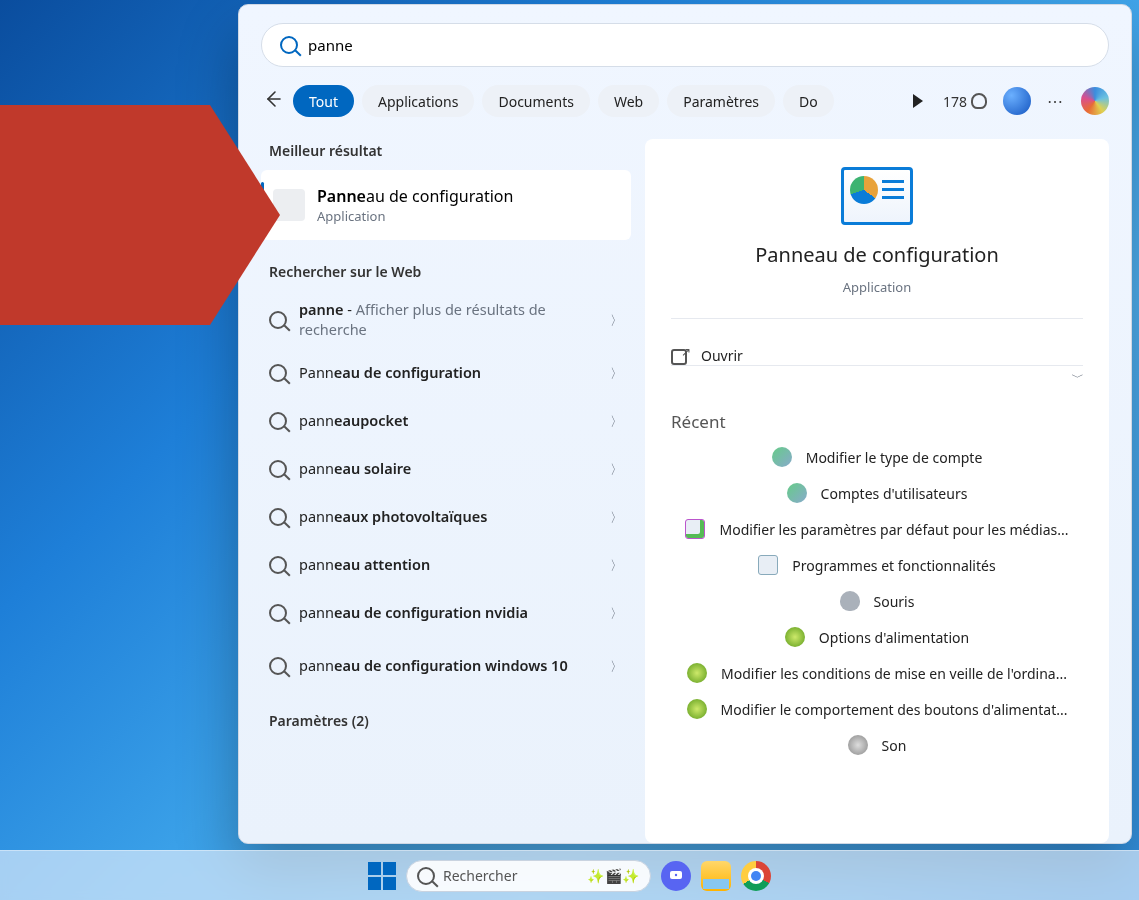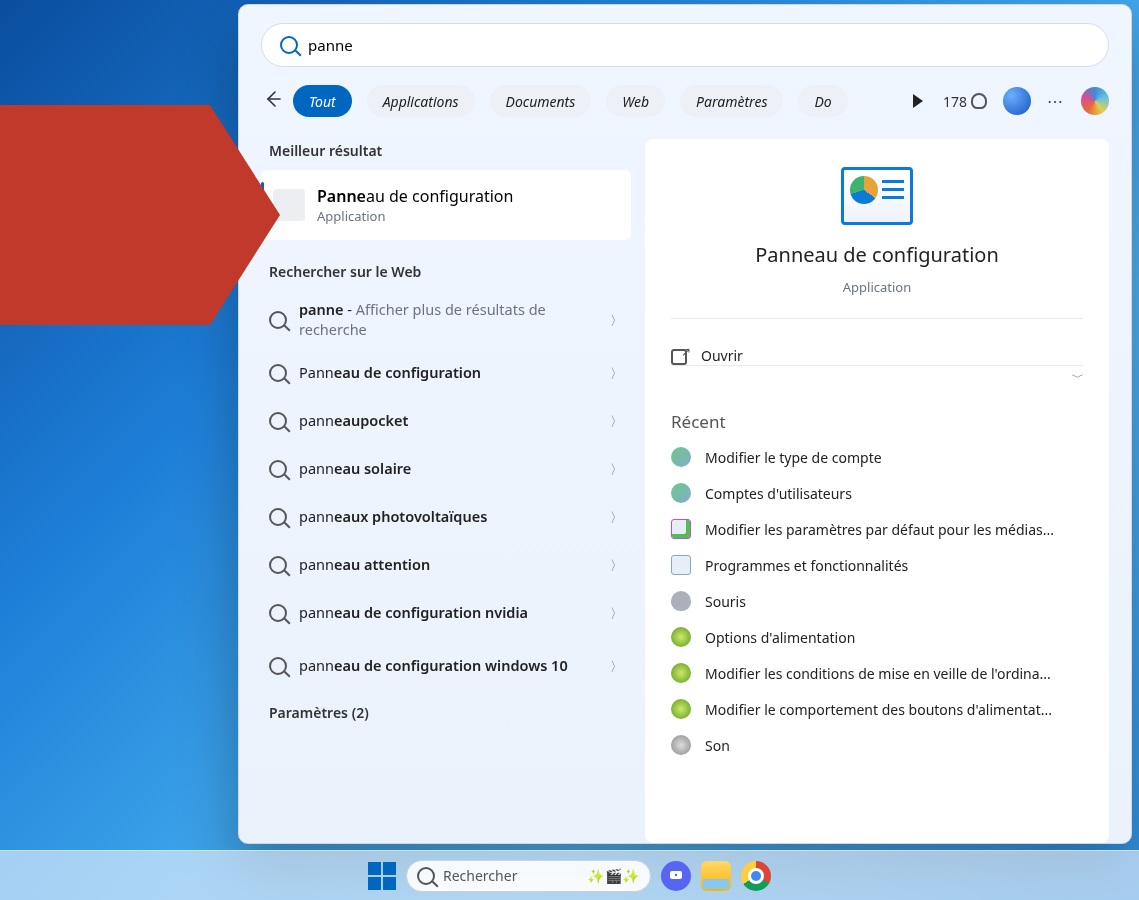--- a/index.html
+++ b/index.html
@@ -66,24 +66,23 @@
     gap: 8px;
   }
   .back-btn {
     width: 24px;
     text-align: center;
     cursor: pointer;
     color: #333;
   }
   .filters {
     display: flex;
-    gap: 15px;
+    gap: 8px;
     overflow: hidden;
     flex: 1;
-    font-style: italic;
   }
   .pill {
     display: inline-flex;
     align-items: center;
     height: 32px;
     padding: 0 16px;
     border-radius: 16px;
     font-size: 14px;
     background: #edf1f7;
     color: #222;
@@ -293,20 +292,21 @@
     flex-direction: column;
   }
   .recent-item {
     display: flex;
     align-items: center;
     gap: 14px;
     height: 36px;
     font-size: 14px;
     cursor: pointer;
     color: #222;
+    justify-content: center;
   }
   .ri-icon {
     width: 20px;
     height: 20px;
     border-radius: 3px;
     flex-shrink: 0;
     display: inline-block;
   }
   .ri-1 { background: linear-gradient(135deg,#6c8,#8ac); border-radius:50%; }
   .ri-2 { background: linear-gradient(135deg,#6c8,#8ac); border-radius:50%; }
@@ -509,21 +509,21 @@
           <div class="link-text"><span>pann</span><span class="bold">eau de configuration nvidia</span></div>
           <span class="chevron">〉</span>
         </div>
         <div class="link-item tall">
           <span class="mag"></span>
           <div class="link-text"><span>pann</span><span class="bold">eau de configuration windows 10</span></div>
           <span class="chevron">〉</span>
         </div>
       </div>
 
-      <div class="section-title" style="margin-top:8px;">Paramètres (2)</div>
+      <div class="section-title" style="margin-top:16px;">Paramètres (2)</div>
     </div>
 
     <div class="right-col">
       <div class="detail-head">
         <span class="cp-icon"></span>
         <div class="detail-title">Panneau de configuration</div>
         <div class="detail-sub">Application</div>
       </div>
       <div class="hr"></div>
       <div class="action-row">

